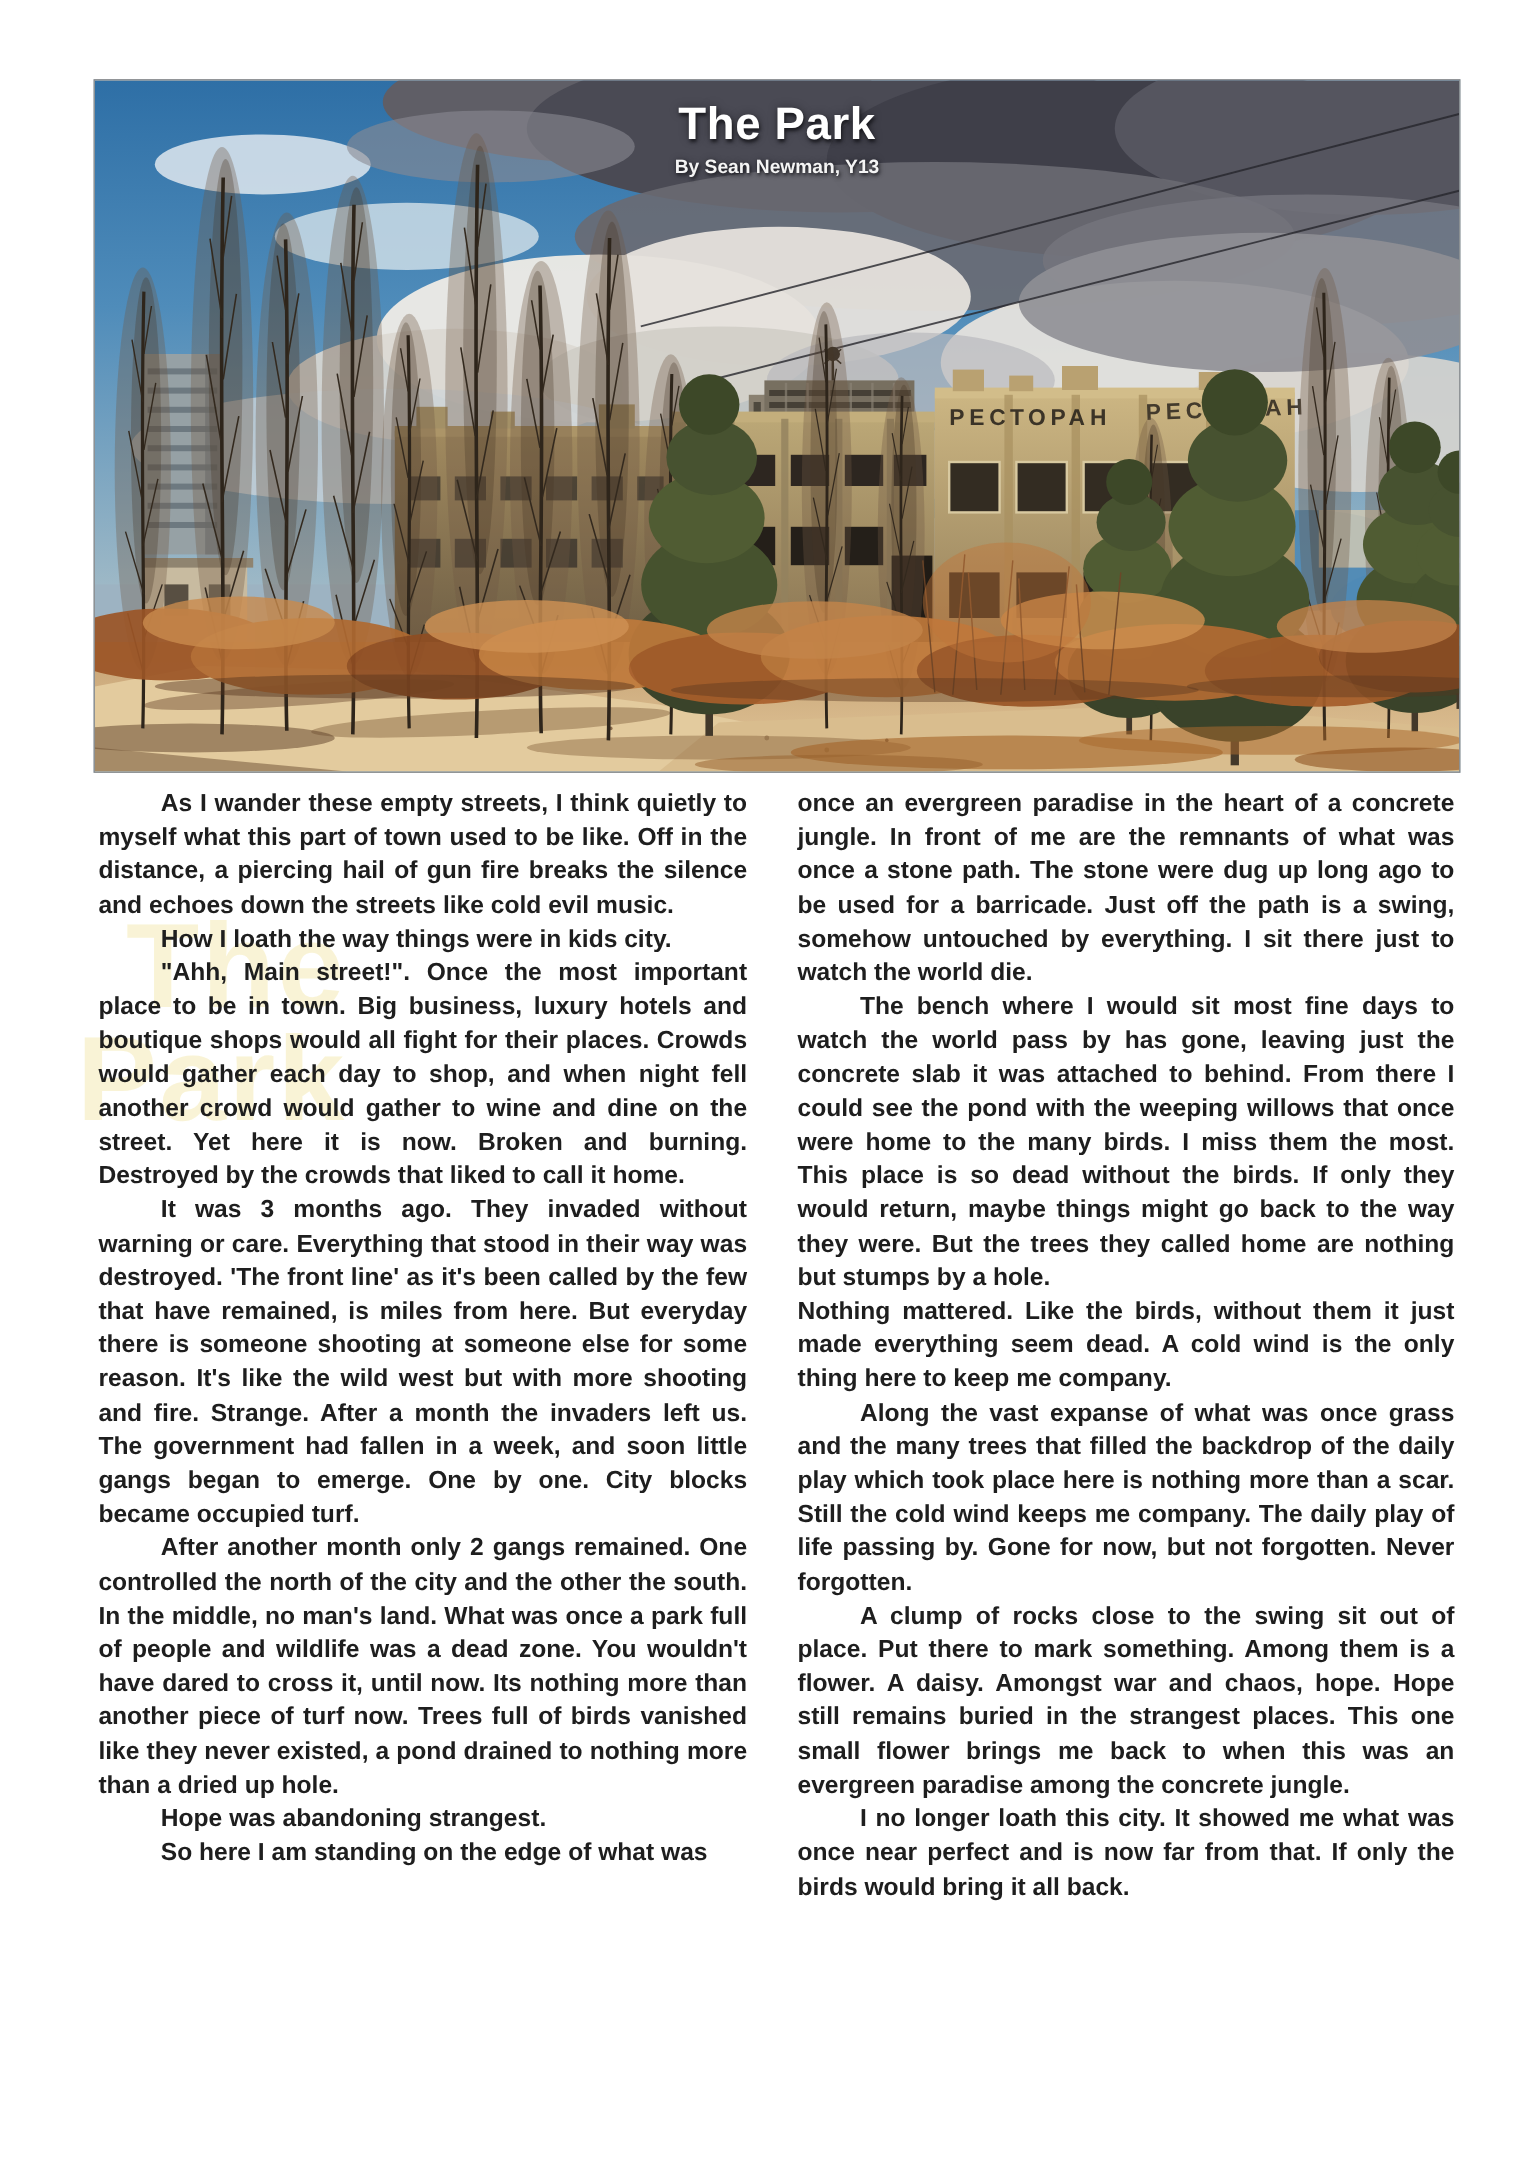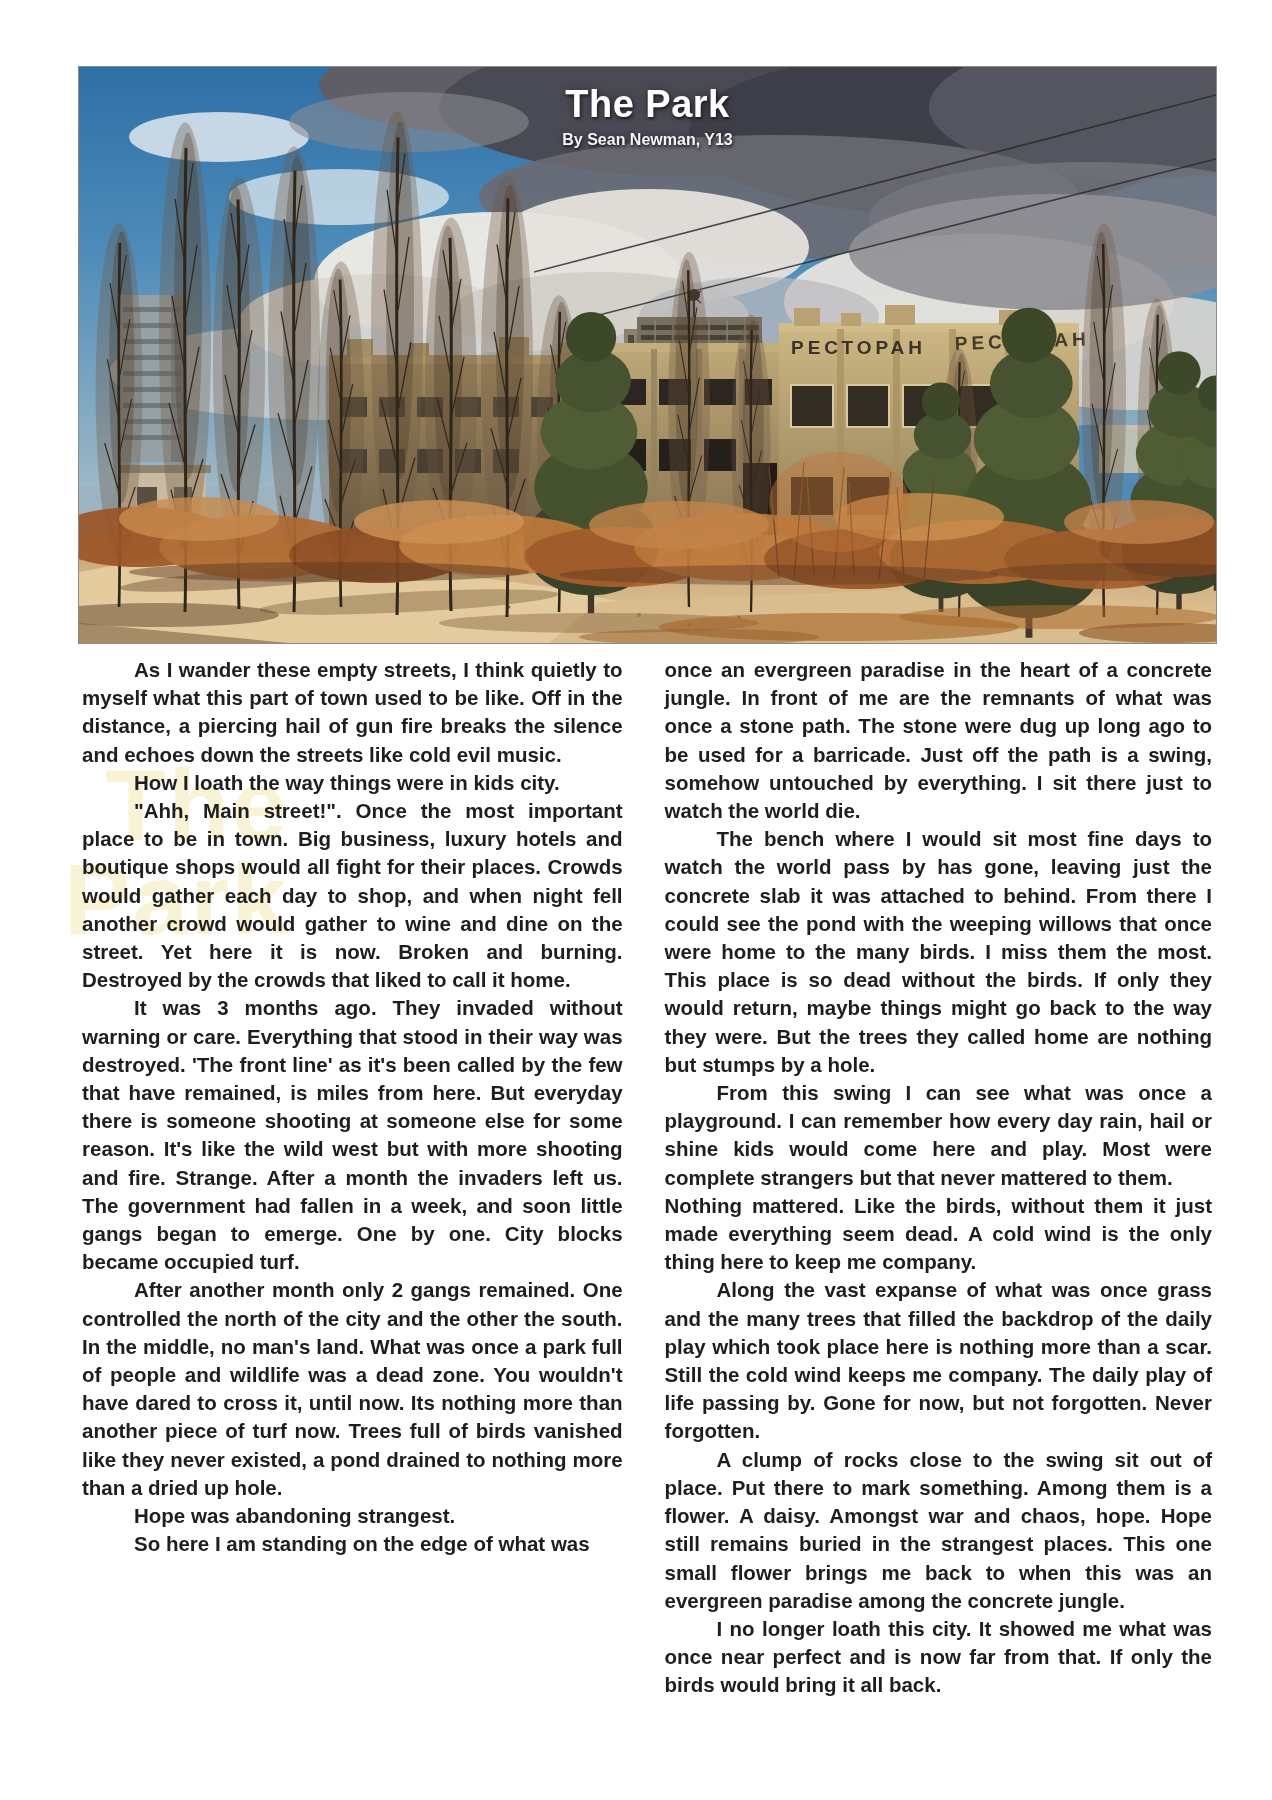--- a/index.html
+++ b/index.html
@@ -352,21 +352,20 @@
         <p class="para indent">How I loath the way things were in kids city.</p>
         <p class="para indent">"Ahh, Main street!". Once the most important place to be in town. Big business, luxury hotels and boutique shops would all fight for their places. Crowds would gather each day to shop, and when night fell another crowd would gather to wine and dine on the street. Yet here it is now. Broken and burning. Destroyed by the crowds that liked to call it home.</p>
         <p class="para indent">It was 3 months ago. They invaded without warning or care. Everything that stood in their way was destroyed. 'The front line' as it's been called by the few that have remained, is miles from here. But everyday there is someone shooting at someone else for some reason. It's like the wild west but with more shooting and fire. Strange. After a month the invaders left us. The government had fallen in a week, and soon little gangs began to emerge. One by one. City blocks became occupied turf.</p>
         <p class="para indent">After another month only 2 gangs remained. One controlled the north of the city and the other the south. In the middle, no man's land. What was once a park full of people and wildlife was a dead zone. You wouldn't have dared to cross it, until now. Its nothing more than another piece of turf now. Trees full of birds vanished like they never existed, a pond drained to nothing more than a dried up hole.</p>
         <p class="para indent">Hope was abandoning strangest.</p>
         <p class="para indent">So here I am standing on the edge of what was</p>
       </section>
     <section class="col col-right" id="col-right">
         <p class="para">once an evergreen paradise in the heart of a concrete jungle. In front of me are the remnants of what was once a stone path. The stone were dug up long ago to be used for a barricade. Just off the path is a swing, somehow untouched by everything. I sit there just to watch the world die.</p>
         <p class="para indent">The bench where I would sit most fine days to watch the world pass by has gone, leaving just the concrete slab it was attached to behind. From there I could see the pond with the weeping willows that once were home to the many birds. I miss them the most. This place is so dead without the birds. If only they would return, maybe things might go back to the way they were. But the trees they called home are nothing but stumps by a hole.</p>
-        <p class="para indent">From this swing I can see what was once a playground. I can remember how every day rain, hail or shine kids would come here and play. Most were complete strangers but that never mattered to them.</p>
         <p class="para">Nothing mattered. Like the birds, without them it just made everything seem dead. A cold wind is the only thing here to keep me company.</p>
         <p class="para indent">Along the vast expanse of what was once grass and the many trees that filled the backdrop of the daily play which took place here is nothing more than a scar. Still the cold wind keeps me company. The daily play of life passing by. Gone for now, but not forgotten. Never forgotten.</p>
         <p class="para indent">A clump of rocks close to the swing sit out of place. Put there to mark something. Among them is a flower. A daisy. Amongst war and chaos, hope. Hope still remains buried in the strangest places. This one small flower brings me back to when this was an evergreen paradise among the concrete jungle.</p>
         <p class="para indent">I no longer loath this city. It showed me what was once near perfect and is now far from that. If only the birds would bring it all back.</p>
       </section>
   </main>
 
 </div>
 
 </body></html>

